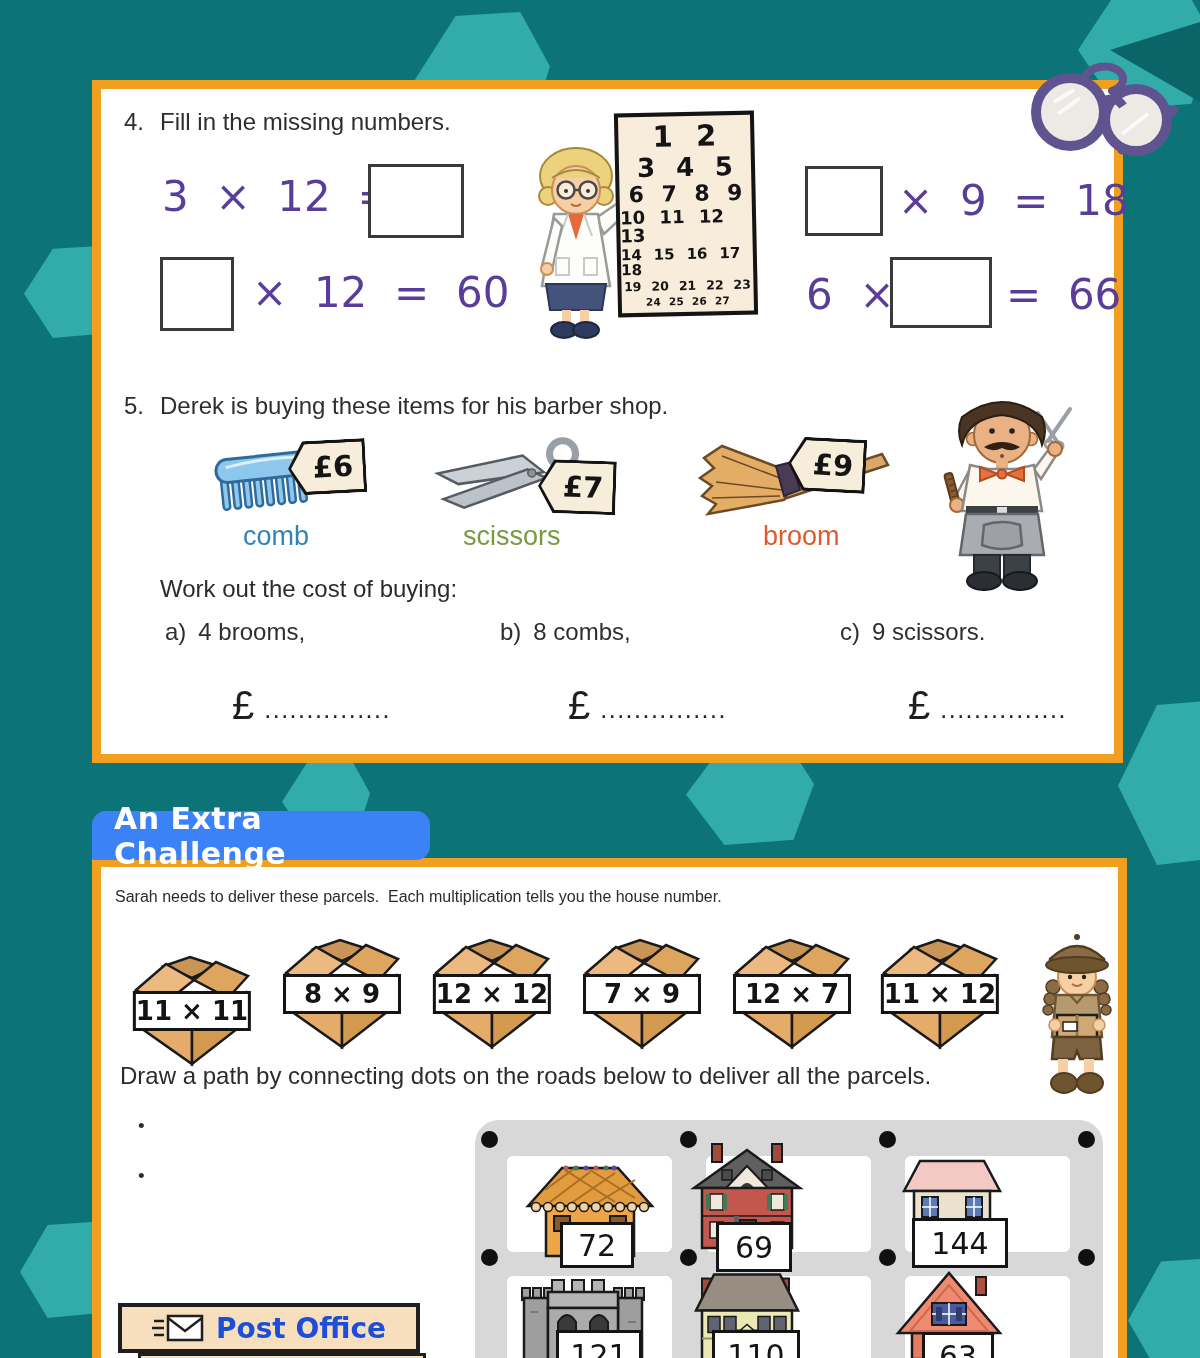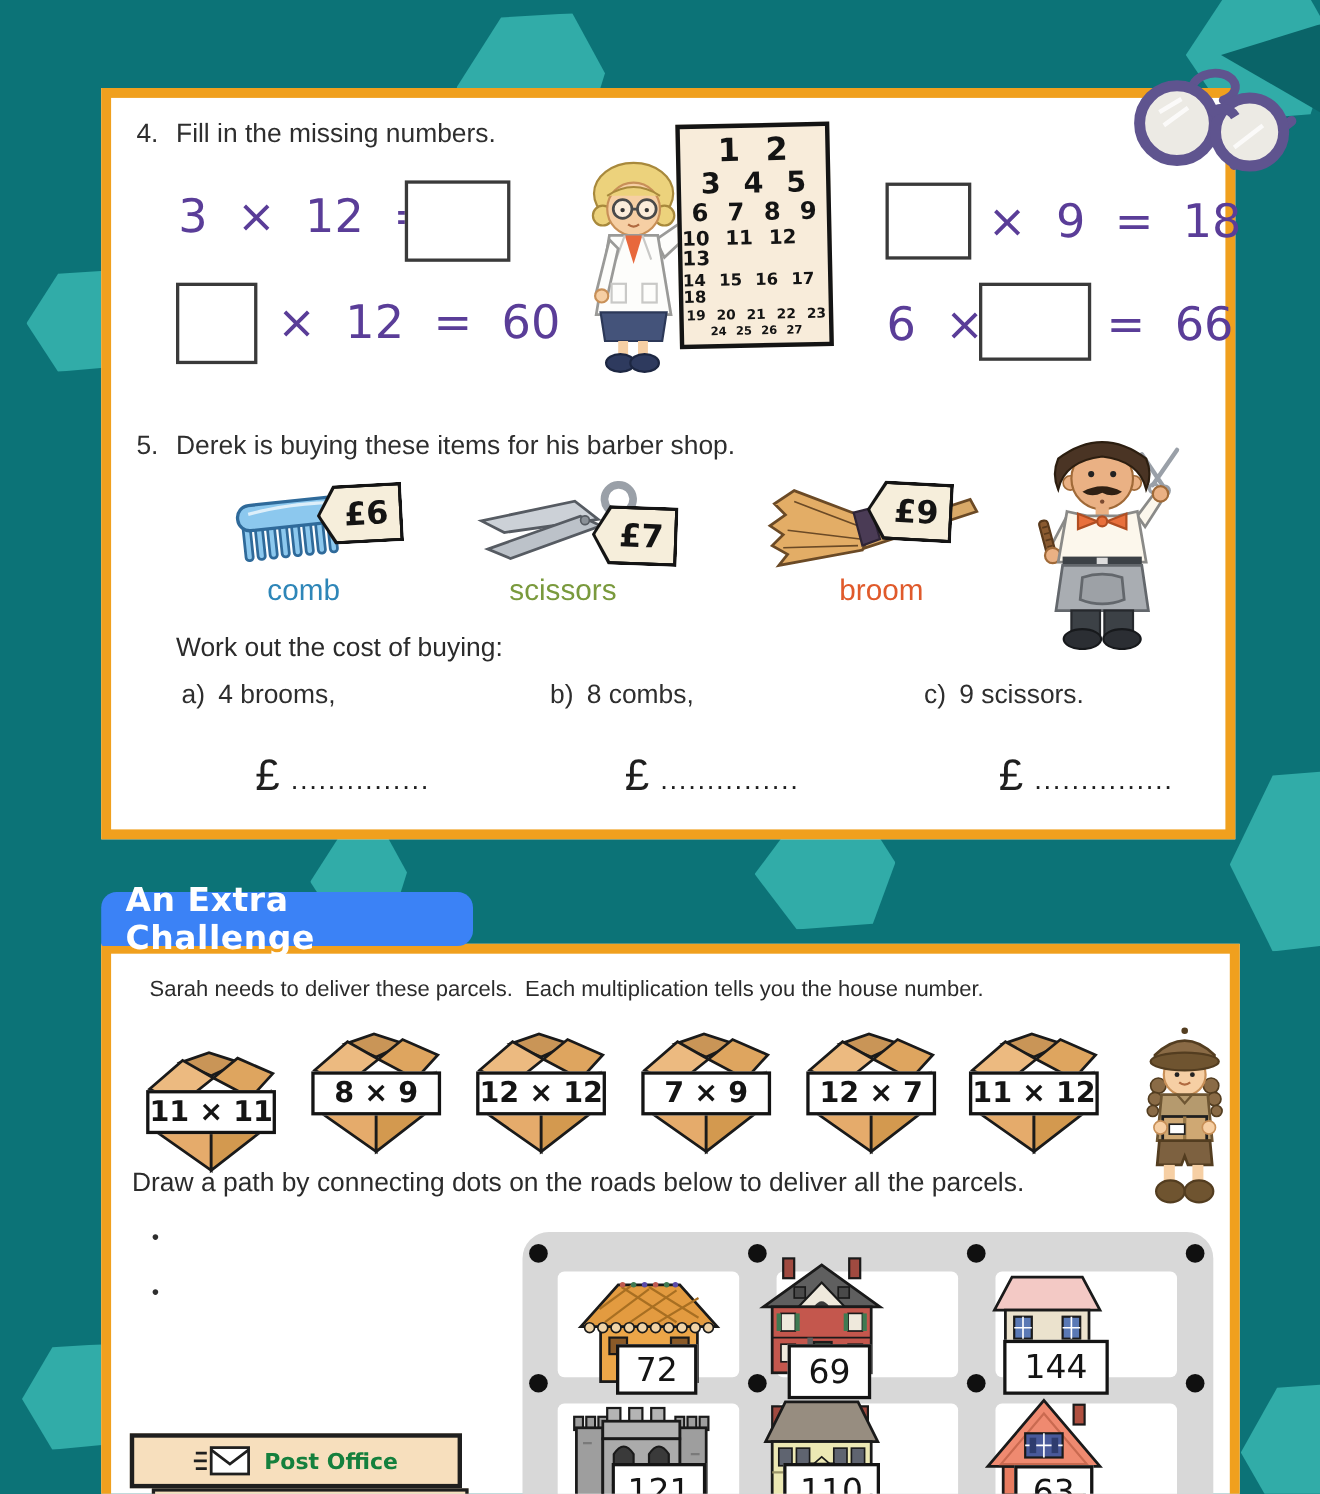--- a/index.html
+++ b/index.html
@@ -65,21 +65,21 @@
   .cell{position:absolute;background:#fff;border-radius:6px;}
   .dot{position:absolute;width:17px;height:17px;border-radius:50%;background:#101010;z-index:3;}
   .house{position:absolute;z-index:3;}
   .plate{position:absolute;background:#fff;border:3px solid #141414;
     font-size:30px;color:#141414;display:flex;align-items:center;justify-content:center;
     box-sizing:border-box;z-index:4;font-family:"DejaVu Sans",sans-serif;}
   
   #po-sign{left:118px;top:1303px;width:302px;height:50px;background:#F7DFBD;
     border:4px solid #1f1f1f;box-sizing:border-box;display:flex;align-items:center;
     justify-content:center;gap:10px;z-index:3;}
-  #po-sign span{font-size:20px;color:#15803d;font-weight:600;
+  #po-sign span{font-size:28px;color:#1d4ed8;font-weight:600;
     font-family:"DejaVu Sans",sans-serif;}
   #po-building{left:138px;top:1353px;width:258px;height:40px;background:#F7DFBD;
     border:3px solid #1f1f1f;z-index:3;display:flex;gap:18px;padding:6px 0 0 24px;}
 </style>
 </head>
 <body>
 
 <div class="hex" style="left:415px;top:12px;width:135px;height:130px"></div>
 <div class="hex" style="left:1078px;top:-15px;width:135px;height:125px"></div>
 <div class="wedge" style="left:1110px;top:22px;width:90px;height:80px"></div>
@@ -272,21 +272,21 @@
 <div class="abs ans" style="left:908px;top:685px">
   <span class="pound">£</span>
   <span class="dots">...............</span>
 </div>
 
 <div id="banner" class="abs">
   <span>An Extra Challenge</span>
 </div>
 <div id="panel2" class="panel"></div>
 
-<div class="abs" style="left:136px;top:888px;font-size:20px;white-space:pre">Sarah needs to deliver these parcels.  Each multiplication tells you the house number.</div>
+<div class="abs" style="left:115px;top:888px;font-size:16px;white-space:pre">Sarah needs to deliver these parcels.  Each multiplication tells you the house number.</div>
 
 <div class="parcel" style="left:128px;top:949px">
   <svg width="128" height="124" viewBox="0 0 128 122">
     <polygon points="36,16 62,7 90,16 64,28" fill="#C99557" stroke="#1a1a1a" stroke-width="2.5"></polygon>
     <polygon points="8,40 38,14 66,30 36,54" fill="#ECBA80" stroke="#1a1a1a" stroke-width="2.5"></polygon>
     <polygon points="66,30 88,12 120,26 100,48" fill="#DEA55F" stroke="#1a1a1a" stroke-width="2.5"></polygon>
     <polygon points="10,44 64,56 64,114 10,76" fill="#E5AB6B" stroke="#1a1a1a" stroke-width="2.5"></polygon>
     <polygon points="64,56 118,42 118,72 64,114" fill="#D3994F" stroke="#1a1a1a" stroke-width="2.5"></polygon>
   </svg>
   <div class="plabel">11 × 11</div>

